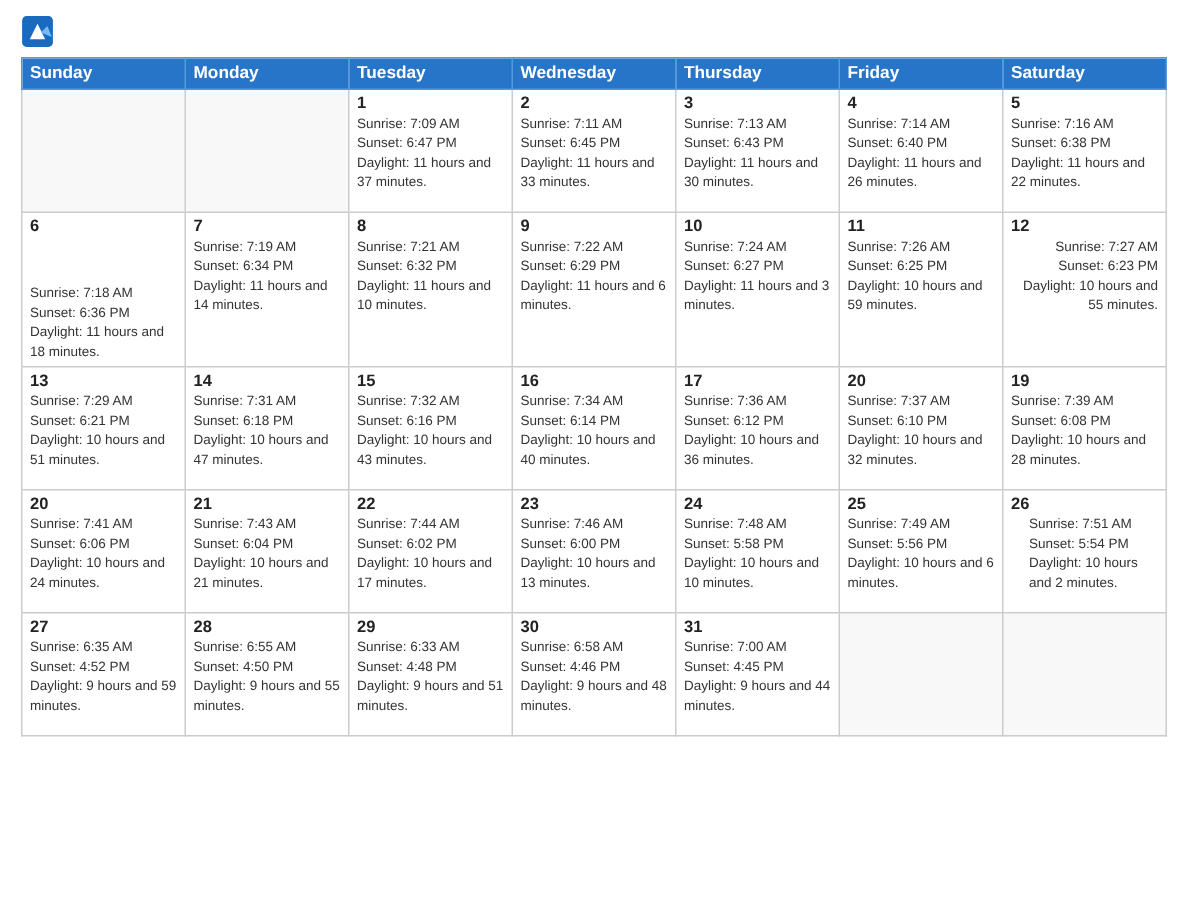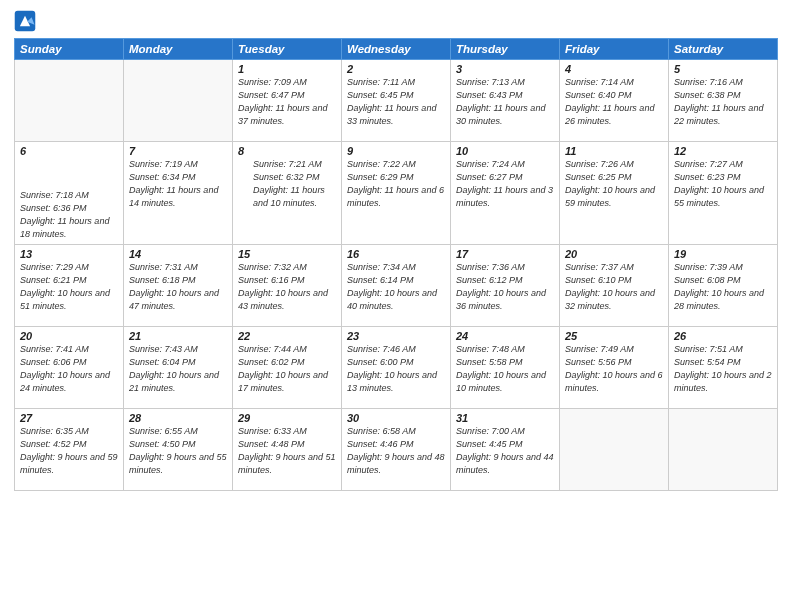--- a/index.html
+++ b/index.html
@@ -9,21 +9,20 @@
       width: 792px;
       height: 612px;
       overflow: hidden;
     }
     .page {
       width: 792px;
       height: 478px;
       padding: 10px 14px 8px 14px;
       display: flex;
       flex-direction: column;
-      font-style: italic;
     }
     .header {
       display: flex;
       justify-content: space-between;
       align-items: flex-start;
       margin-bottom: 6px;
     }
     .logo {
       display: flex;
       align-items: center;
@@ -173,21 +172,21 @@
 Daylight: 11 hours and 18 minutes.</div>
           </td>
           <td>
             <span class="day-num">7</span>
             <div class="day-detail" style="white-space: pre-line;">Sunrise: 7:19 AM
 Sunset: 6:34 PM
 Daylight: 11 hours and 14 minutes.</div>
           </td>
           <td>
             <span class="day-num">8</span>
-            <div class="day-detail" style="white-space: pre-line; margin-left: 15px;">Sunrise: 7:21 AM
+            <div class="day-detail" style="white-space: pre-line;">Sunrise: 7:21 AM
 Sunset: 6:32 PM
 Daylight: 11 hours and 10 minutes.</div>
           </td>
           <td>
             <span class="day-num">9</span>
             <div class="day-detail" style="white-space: pre-line;">Sunrise: 7:22 AM
 Sunset: 6:29 PM
 Daylight: 11 hours and 6 minutes.</div>
           </td>
           <td>
@@ -197,21 +196,21 @@
 Daylight: 11 hours and 3 minutes.</div>
           </td>
           <td>
             <span class="day-num">11</span>
             <div class="day-detail" style="white-space: pre-line;">Sunrise: 7:26 AM
 Sunset: 6:25 PM
 Daylight: 10 hours and 59 minutes.</div>
           </td>
           <td>
             <span class="day-num">12</span>
-            <div class="day-detail" style="white-space: pre-line;">Sunrise: 7:27 AM
+            <div class="day-detail" style="white-space: pre-line; text-align: right;">Sunrise: 7:27 AM
 Sunset: 6:23 PM
 Daylight: 10 hours and 55 minutes.</div>
           </td>
         </tr>
         <tr>
           <td>
             <span class="day-num">13</span>
             <div class="day-detail" style="white-space: pre-line;">Sunrise: 7:29 AM
 Sunset: 6:21 PM
 Daylight: 10 hours and 51 minutes.</div>
@@ -285,21 +284,21 @@
 Daylight: 10 hours and 10 minutes.</div>
           </td>
           <td>
             <span class="day-num">25</span>
             <div class="day-detail" style="white-space: pre-line;">Sunrise: 7:49 AM
 Sunset: 5:56 PM
 Daylight: 10 hours and 6 minutes.</div>
           </td>
           <td>
             <span class="day-num">26</span>
-            <div class="day-detail" style="white-space: pre-line;">Sunrise: 7:51 AM
+            <div class="day-detail" style="white-space: pre-line; margin-left: 12px;">Sunrise: 7:51 AM
 Sunset: 5:54 PM
 Daylight: 10 hours and 2 minutes.</div>
           </td>
         </tr>
         <tr>
           <td>
             <span class="day-num">27</span>
             <div class="day-detail" style="white-space: pre-line;">Sunrise: 6:35 AM
 Sunset: 4:52 PM
 Daylight: 9 hours and 59 minutes.</div>

